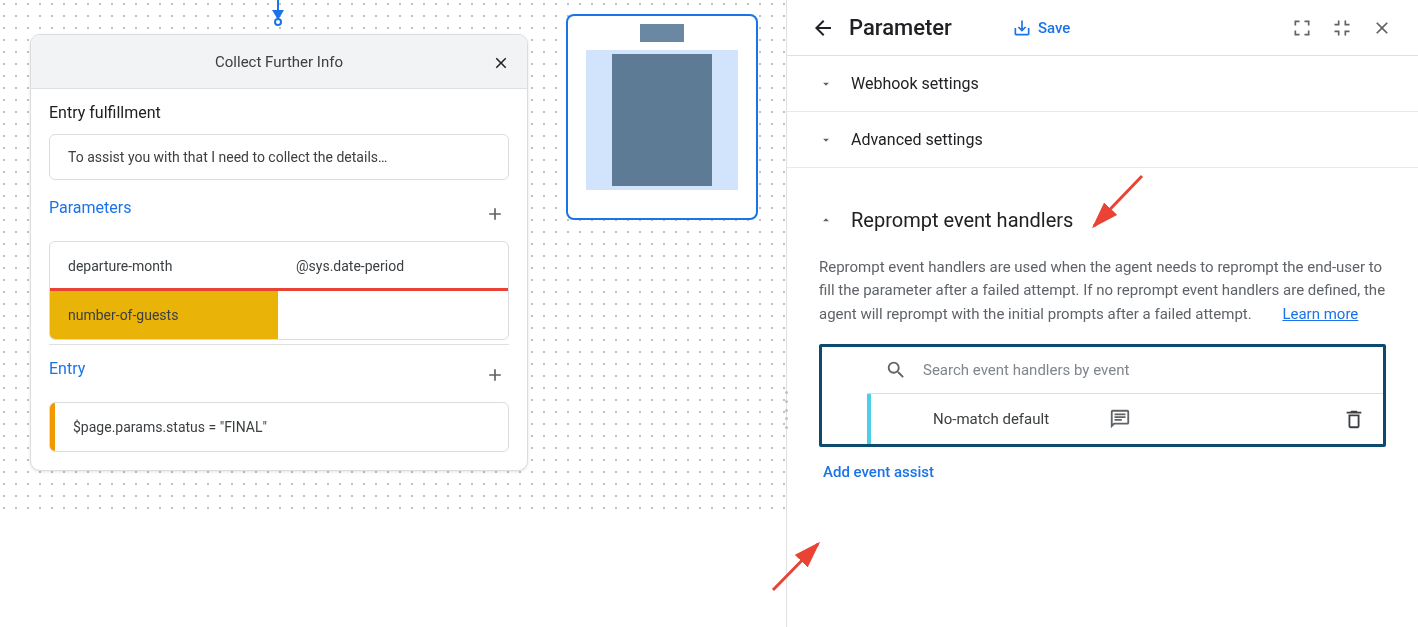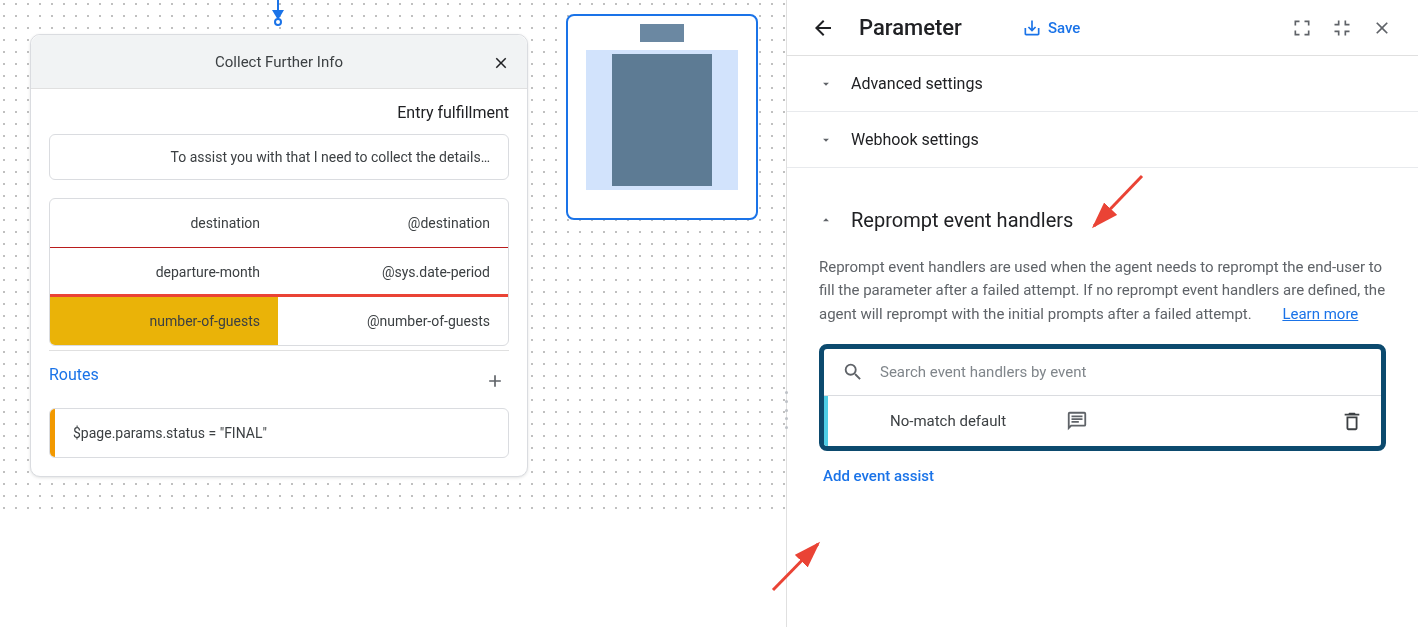--- a/index.html
+++ b/index.html
@@ -4,21 +4,20 @@
 <style>
   * { box-sizing: border-box; margin: 0; padding: 0; font-family: "Google Sans", Roboto, Arial, sans-serif; }
   body { display: flex; width: 1418px; height: 627px; overflow: hidden; background: #fff; }
 
   
   .left {
     width: 786px; height: 514px; position: relative;
     background-image: radial-gradient(#c0c0c0 1px, transparent 1px);
     background-size: 12px 12px; background-position: -2px -2px;
     background-color: #fff;
-    text-align: right;
   }
   .connector {
     position: absolute;
     top: 0; left: 277px;
     width: 2px; height: 13px;
     background: #1a73e8;
   }
   .connector-arrow {
     position: absolute; top: 10px; left: 272px;
     width: 0; height: 0;
@@ -107,41 +106,41 @@
   .resize-handle {
     position:absolute; left: 782px; top: 390px; width:8px; height:40px;
     display:flex; flex-direction:column; justify-content:space-between;
   }
   .resize-handle span { width:3px; height:3px; background:#bdc1c6; border-radius:50%; margin:1px auto;}
   .panel-header {
     display:flex; align-items:center; height:56px; padding: 0 16px;
     border-bottom: 1px solid #e0e0e0;
   }
   .back-btn { width:40px; height:40px; display:flex; align-items:center; justify-content:center; cursor:pointer; }
-  .panel-title { font-size:22px; font-weight:500; color:#202124; margin-left:16px; }
+  .panel-title { font-size:22px; font-weight:500; color:#202124; margin-left:6px; }
   .save-btn { display:flex; align-items:center; gap:6px; color:#1a73e8; font-size:15px; font-weight:500; margin-left:60px; cursor:pointer;}
   .header-spacer { flex:1; }
   .header-icon { width:40px; height:40px; display:flex; align-items:center; justify-content:center; cursor:pointer; color:#5f6368;}
   .panel-body { padding: 0 0 0 0; overflow-y:auto; flex:1; }
 
   .accordion-row {
     display:flex; align-items:center; gap:16px;
     padding: 18px 32px; border-bottom:1px solid #e8eaed;
     font-size:16px; color:#202124; cursor:pointer;
   }
   .chevron { color:#5f6368; font-size:14px; width:16px; display:inline-block; transform-origin:center; }
   .chevron.down svg { transform: rotate(0deg); }
   .chevron.up svg { transform: rotate(180deg); }
   .accordion-title.strong { font-size:20px; font-weight:400; }
 
   .section-block { padding: 18px 32px 0 32px; }
   .desc { font-size:15px; color:#5f6368; line-height:1.55; margin-bottom:18px;}
   .desc a { color:#1a73e8; text-decoration: underline; cursor:pointer;margin-left:27px; }
 
-  .handlers-box { border:5px solid #0c4a6e; border-radius:8px; overflow:hidden; }
+  .handlers-box { border:3px solid #0c4a6e; border-radius:2px; overflow:hidden;padding-left:45px; }
   .search-row { display:flex; align-items:center; padding: 12px 18px; gap:16px; border-bottom:1px solid #dadce0;}
   .search-row input { border:none; outline:none; font-size:15px; flex:1; color:#3c4043;}
   .search-row input::placeholder { color:#80868b; }
   .th-row { display:flex; padding: 14px 18px; font-size:14px; font-weight:500; color:#3c4043; border-bottom:1px solid #dadce0;}
   .th-row .c1 { width: 176px;}
   .th-row .c2 { width: 168px;}
   .th-row .c3 { flex:1;}
   .td-row { display:flex; align-items:center; padding: 14px 18px; font-size:15px; position:relative;}
   .td-row::before { content:''; position:absolute; left:0; top:0; bottom:0; width:4px; background:#4ecde6;}
   .td-row .c1 { width: 176px; color:#3c4043;margin-left:48px;}
@@ -171,40 +170,43 @@
           </svg>
       </span>
     </div>
 
     <div class="card-section">
       <div class="section-title">Entry fulfillment</div>
       <div class="input-box">To assist you with that I need to collect the details…</div>
     </div>
 
     <div class="card-section">
+      <div class="section-title-row">
+        <span class="section-title link">Parameters</span>
+        <span class="plus-icon">
+          <svg width="20" height="20" viewBox="0 0 24 24">
+              <path d="M19 13h-6v6h-2v-6H5v-2h6V5h2v6h6v2z" fill="#5f6368"></path>
+            </svg>
+        </span>
+      </div>
       <div class="param-table">
-        <div class="param-row">
-          <div class="param-cell name">destination</div>
-          <div class="param-cell type">@destination</div>
-        </div>
         <div class="param-row">
           <div class="param-cell name">departure-month</div>
           <div class="param-cell type">@sys.date-period</div>
         </div>
         <div class="param-row selected">
           <div class="param-cell name">number-of-guests</div>
-          <div class="param-cell type">@number-of-guests</div>
         </div>
       </div>
       <div class="divider-h"></div>
     </div>
 
     <div class="card-section" style="padding-bottom:18px;">
       <div class="section-title-row">
-        <span class="section-title link">Routes</span>
+        <span class="section-title link">Entry</span>
         <span class="plus-icon">
           <svg width="20" height="20" viewBox="0 0 24 24">
               <path d="M19 13h-6v6h-2v-6H5v-2h6V5h2v6h6v2z" fill="#5f6368"></path>
             </svg>
         </span>
       </div>
       <div class="route-box">
         <div class="route-bar"></div>
         <div class="route-text">$page.params.status = "FINAL"</div>
       </div>
@@ -262,35 +264,35 @@
         </svg>
     </div>
     <div class="header-icon">
       <svg width="20" height="20" viewBox="0 0 24 24">
           <path d="M19 6.41 17.59 5 12 10.59 6.41 5 5 6.41 10.59 12 5 17.59 6.41 19 12 13.41 17.59 19 19 17.59 13.41 12z" fill="#5f6368"></path>
         </svg>
     </div>
   </div>
 
   <div class="panel-body">
+    <div class="accordion-row">
+      <span class="chevron down">
+        <svg width="14" height="14" viewBox="0 0 24 24">
+            <path d="M7 10l5 5 5-5z" fill="#5f6368"></path>
+          </svg>
+      </span>
+      <span>Webhook settings</span>
+    </div>
     <div class="accordion-row" style="border-bottom:1px solid #e8eaed;">
       <span class="chevron down">
         <svg width="14" height="14" viewBox="0 0 24 24">
             <path d="M7 10l5 5 5-5z" fill="#5f6368"></path>
           </svg>
       </span>
       <span>Advanced settings</span>
-    </div>
-    <div class="accordion-row">
-      <span class="chevron down">
-        <svg width="14" height="14" viewBox="0 0 24 24">
-            <path d="M7 10l5 5 5-5z" fill="#5f6368"></path>
-          </svg>
-      </span>
-      <span>Webhook settings</span>
     </div>
 
     <div style="height:40px"></div>
 
     <div class="accordion-row" style="border-bottom:none; padding-bottom:6px; padding-top:0;">
       <span class="chevron up">
         <svg width="14" height="14" viewBox="0 0 24 24">
             <path d="M7 10l5 5 5-5z" fill="#5f6368"></path>
           </svg>
       </span>

